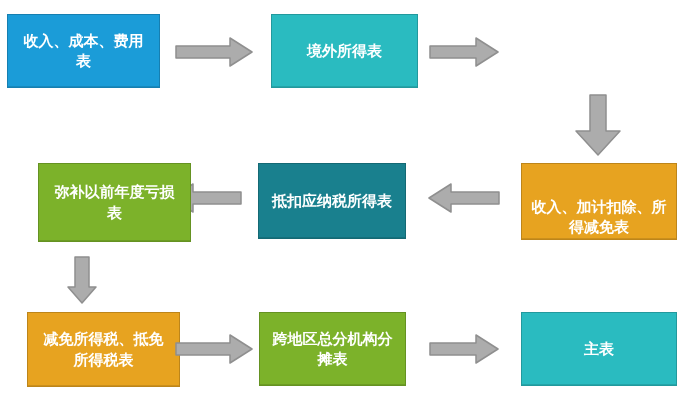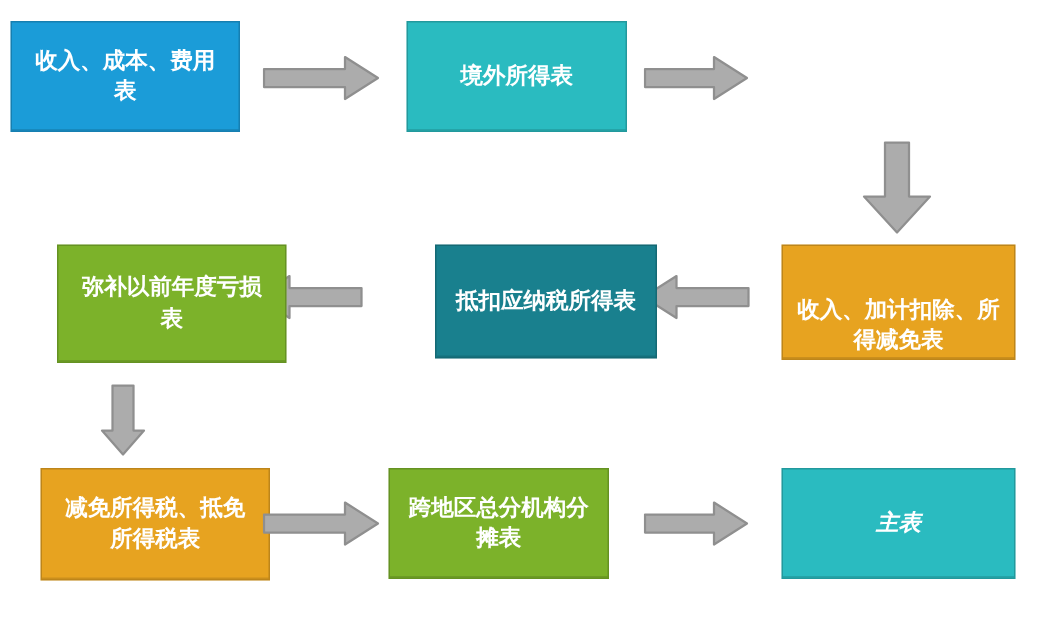--- a/index.html
+++ b/index.html
@@ -44,21 +44,21 @@
 
   
   .n1 { left: 7px;   top: 14px;  width: 153px; height: 74px; }
   .n2 { left: 259px; top: 14px;  width: 147px; height: 74px; margin-left: 12px; }
   .n3 { left: 521px; top: 13px;  width: 156px; height: 75px; }
   .n4 { left: 521px; top: 163px; width: 156px; height: 77px; }
   .n5 { left: 258px; top: 163px; width: 148px; height: 76px; }
   .n6 { left: 7px;   top: 163px; width: 153px; height: 79px; }
   .n7 { left: 7px;   top: 312px; width: 153px; height: 75px; }
   .n8 { left: 259px; top: 312px; width: 147px; height: 74px; }
-  .n9 { left: 521px; top: 312px; width: 156px; height: 74px; font-style: italic; }
+  .n9 { left: 521px; top: 312px; width: 156px; height: 74px; }
 
   
   .a1 { left: 175px; top: 37px;  width: 78px; height: 30px; }
   .a2 { left: 429px; top: 37px;  width: 70px; height: 30px; }
   .a3 { left: 575px; top: 94px;  width: 46px; height: 62px; }
   .a4 { left: 428px; top: 183px; width: 72px; height: 30px; }
   .a5 { left: 170px; top: 183px; width: 72px; height: 30px; }
   .a6 { left: 67px;  top: 256px; width: 30px; height: 48px; }
   .a7 { left: 175px; top: 334px; width: 78px; height: 30px; }
   .a8 { left: 429px; top: 334px; width: 70px; height: 30px; }
@@ -100,21 +100,21 @@
     <span class="label">收入、加计扣除、所
 得减免表</span>
   </div>
 
   <div class="arrow a4 flip">
     <svg viewBox="0 0 72 30" preserveAspectRatio="none">
         <path d="M1,9 H49 V1 L71,15 L49,29 V21 H1 Z"></path>
       </svg>
   </div>
 
-  <div class="node n5" style="background-color: rgb(25, 128, 142); margin-left: 32px;">
+  <div class="node n5" style="background-color: rgb(25, 128, 142);">
     <span class="label">抵扣应纳税所得表</span>
   </div>
 
   <div class="arrow a5 flip">
     <svg viewBox="0 0 72 30" preserveAspectRatio="none">
         <path d="M1,9 H49 V1 L71,15 L49,29 V21 H1 Z"></path>
       </svg>
   </div>
 
   <div class="node n6" style="background-color: rgb(124, 178, 42); margin-left: 31px;">

